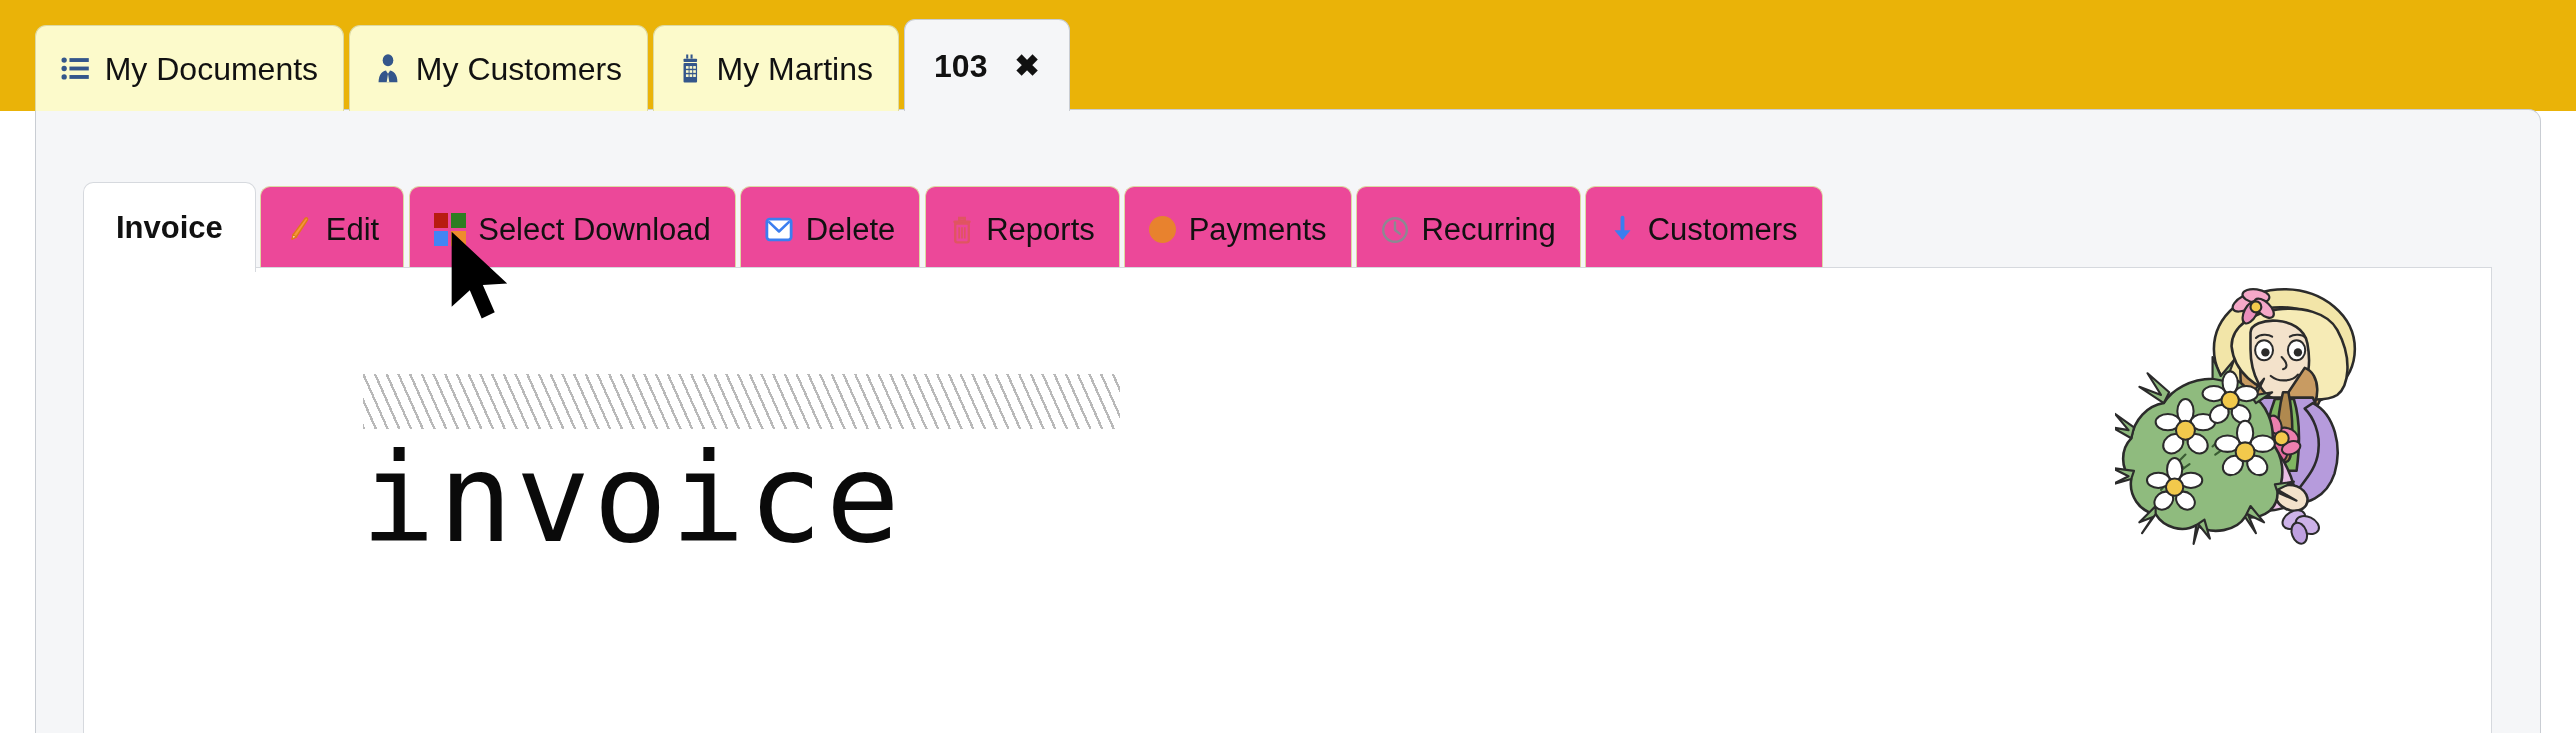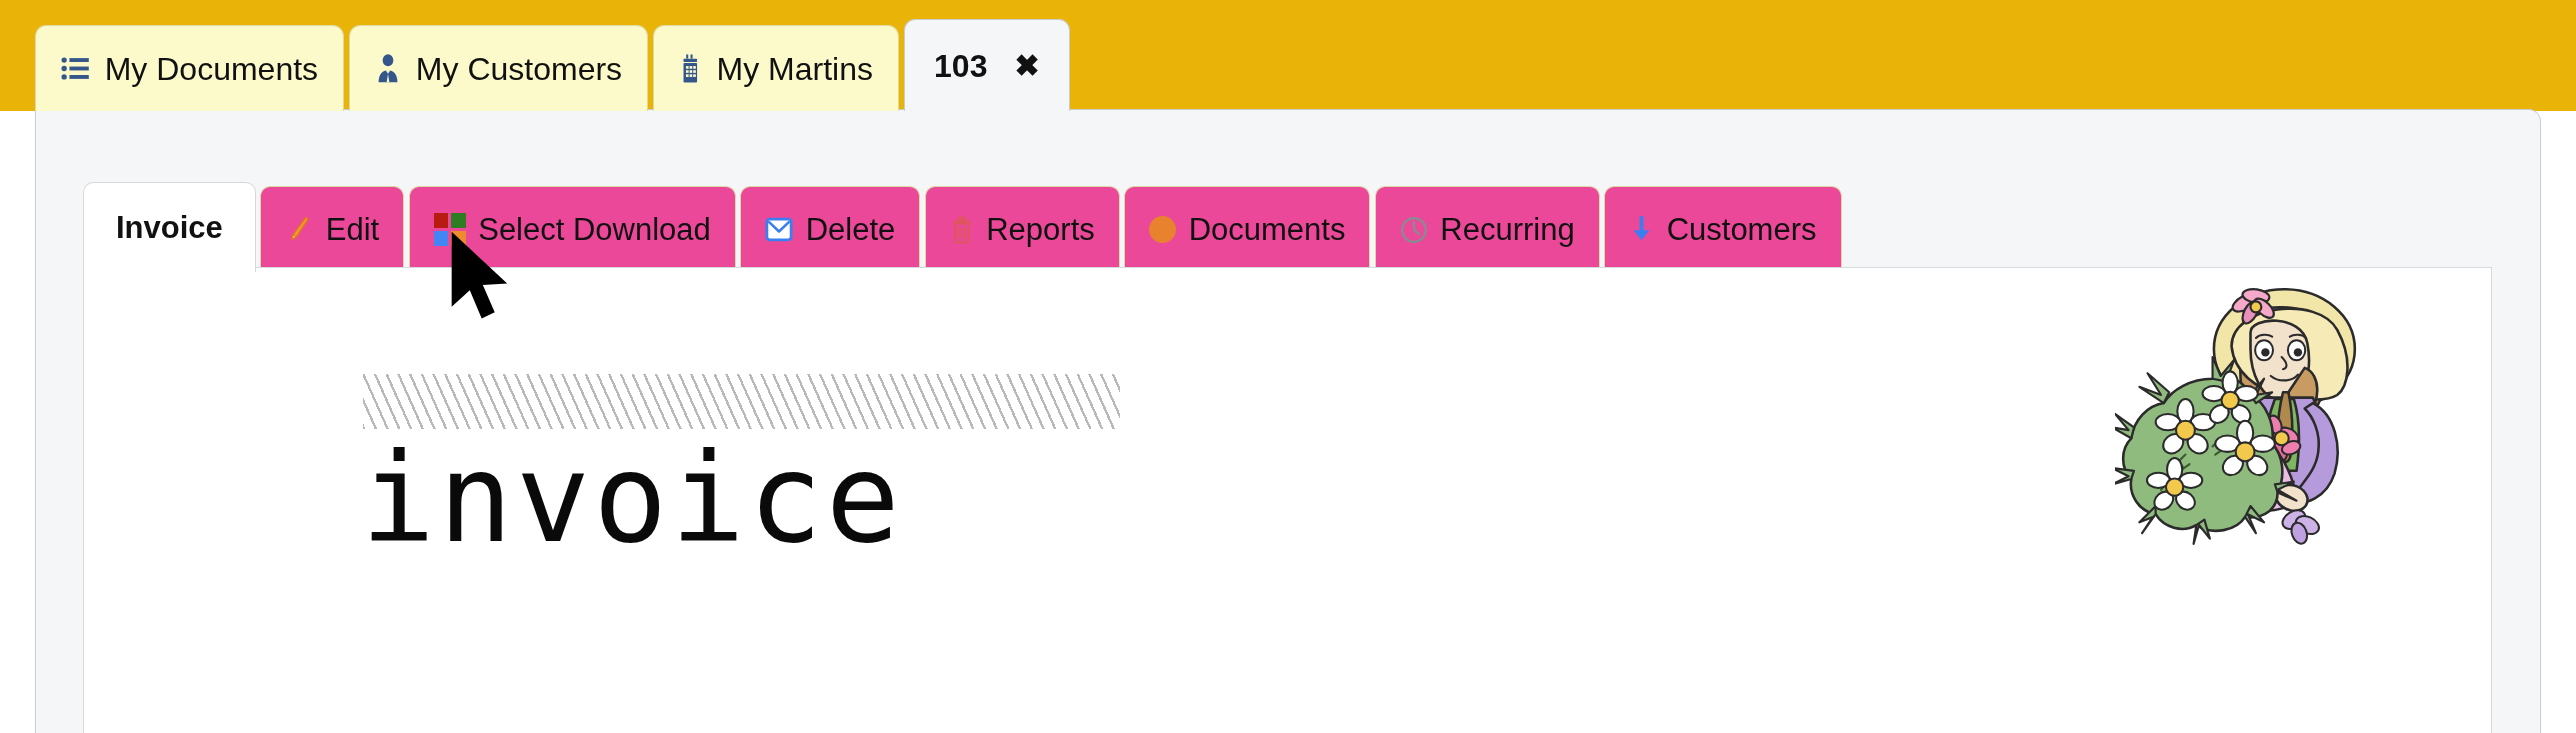--- a/index.html
+++ b/index.html
@@ -297,21 +297,21 @@
           <path d="M7.6 9.6 v9.6 M10 9.6 v9.6 M12.4 9.6 v9.6" stroke="#E05561" stroke-width="1.5"></path>
         </svg>
       </span>
       <span class="label">Reports</span>
     </div>
 
     <div class="tbtn">
       <span class="ico">
         <span class="dot-orange"></span>
       </span>
-      <span class="label">Documents</span>
+      <span class="label">Payments</span>
     </div>
 
     <div class="tbtn">
       <span class="ico">
         <svg width="28" height="28" viewBox="0 0 24 24">
           <circle cx="12" cy="12" r="10.1" fill="none" stroke="#8A8A92" stroke-width="2"></circle>
           <path d="M12 5.6 V12 L16.2 15.4" fill="none" stroke="#8A8A92" stroke-width="2" stroke-linecap="round" stroke-linejoin="round"></path>
         </svg>
       </span>
       <span class="label">Recurring</span>

